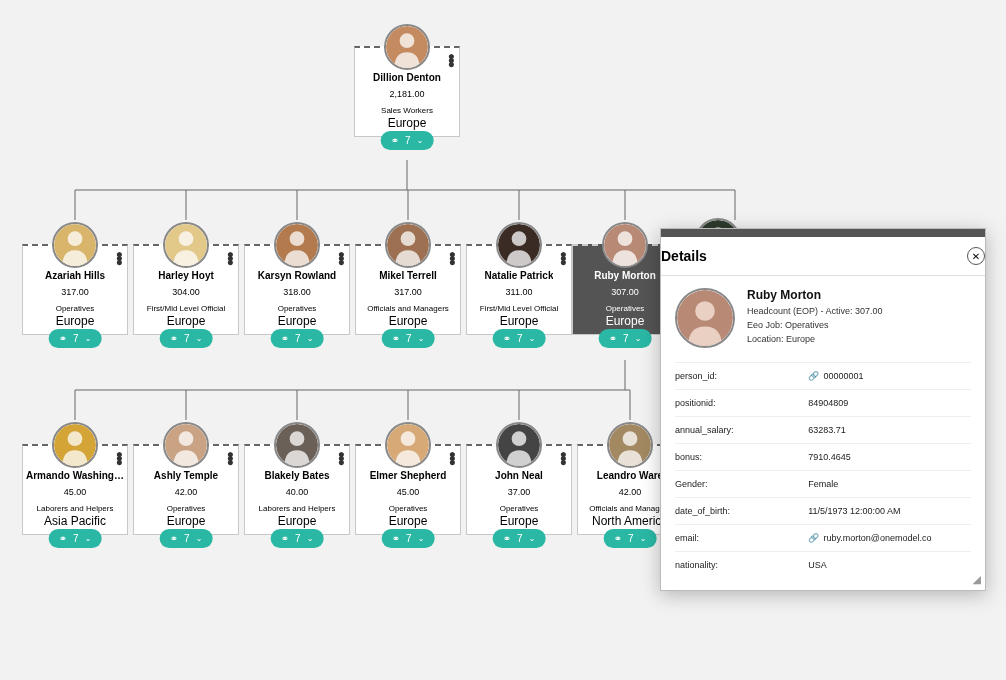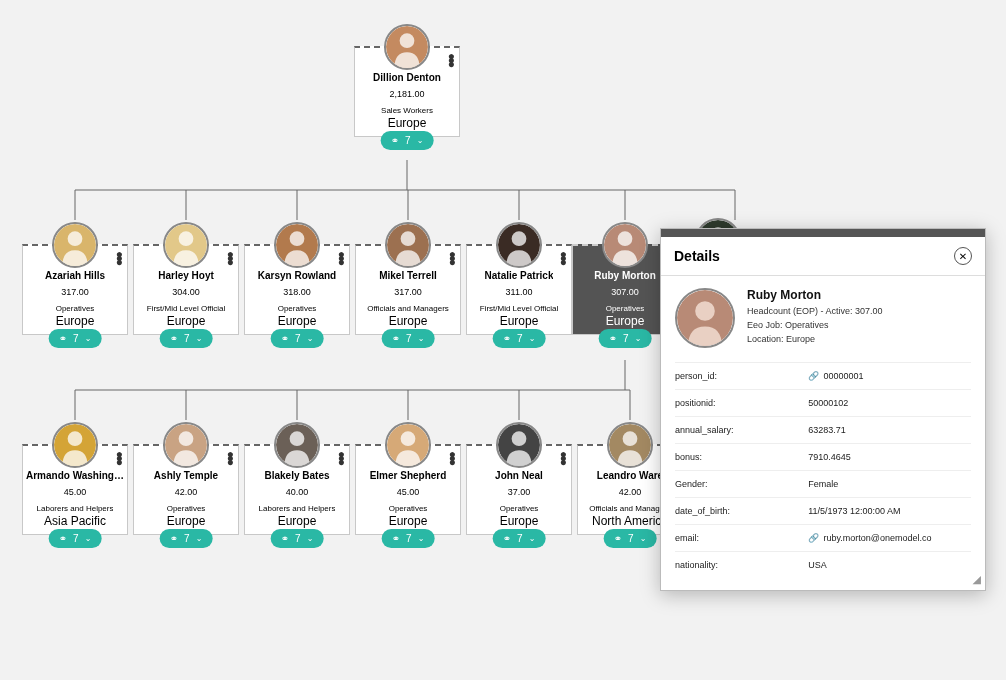--- a/index.html
+++ b/index.html
@@ -15,21 +15,21 @@
 .nm{font-size:10px;font-weight:bold;margin-bottom:6px;white-space:nowrap;overflow:hidden;text-overflow:ellipsis;max-width:98px;}
 .val{font-size:9px;margin-bottom:6px;}
 .role{font-size:8px;line-height:11px;white-space:nowrap;overflow:hidden;text-overflow:ellipsis;max-width:100px;}
 .loc{font-size:12px;}
 .pill{position:absolute;bottom:-14px;left:50%;transform:translateX(-50%);background:#2ab8a5;color:#fff;border-radius:14px;padding:4px 10px;display:flex;align-items:center;gap:6px;font-size:10px;cursor:pointer;}
 .pill .caret{font-size:8px;}
 .cursor{position:absolute;left:670px;top:278px;pointer-events:none;}
 .cursor svg{width:16px;height:16px;}
 .details{position:absolute;left:660px;top:228px;width:326px;background:#fff;box-shadow:0 4px 18px rgba(0,0,0,0.25);border:1px solid #bbb;}
 .details-top{height:8px;background:#555;}
-.details-head{display:flex;align-items:center;justify-content:space-between;padding:10px 13px;border-bottom:1px solid #ddd;}
+.details-head{display:flex;align-items:center;justify-content:space-between;padding:10px 0;border-bottom:1px solid #ddd;}
 .details-head h2{font-size:14px;font-weight:bold;}
 .close-btn{width:18px;height:18px;border:1px solid #555;border-radius:50%;display:flex;align-items:center;justify-content:center;font-size:10px;cursor:pointer;}
 .details-body{padding:12px 14px;}
 .details-profile{display:flex;gap:12px;margin-bottom:14px;}
 .details-profile .avatar2{width:60px;height:60px;border-radius:50%;border:2px solid #888;overflow:hidden;flex-shrink:0;}
 .details-profile .avatar2 svg{width:100%;height:100%;}
 .details-info{font-size:9px;line-height:14px;color:#333;}
 .details-info .dn{font-size:12px;font-weight:bold;color:#111;margin-bottom:2px;}
 .kv{display:flex;justify-content:center;padding:8px 0;border-top:1px solid #eee;font-size:9px;color:#222;}
 .kv .k{flex:0 0 45%;}
@@ -320,21 +320,21 @@
           <div class="kv">
             <div class="k">person_id:</div>
             <div class="v">
               <span class="link-i">🔗</span>
               <span style="word-break:break-all">00000001</span>
             </div>
           </div>
           <div class="kv">
             <div class="k">positionid:</div>
             <div class="v">
-              <span style="word-break:break-all">50000102</span>
+              <span style="word-break:break-all">84904809</span>
             </div>
           </div>
           <div class="kv">
             <div class="k">annual_salary:</div>
             <div class="v">
               <span style="word-break:break-all">63283.71</span>
             </div>
           </div>
           <div class="kv">
             <div class="k">bonus:</div>

